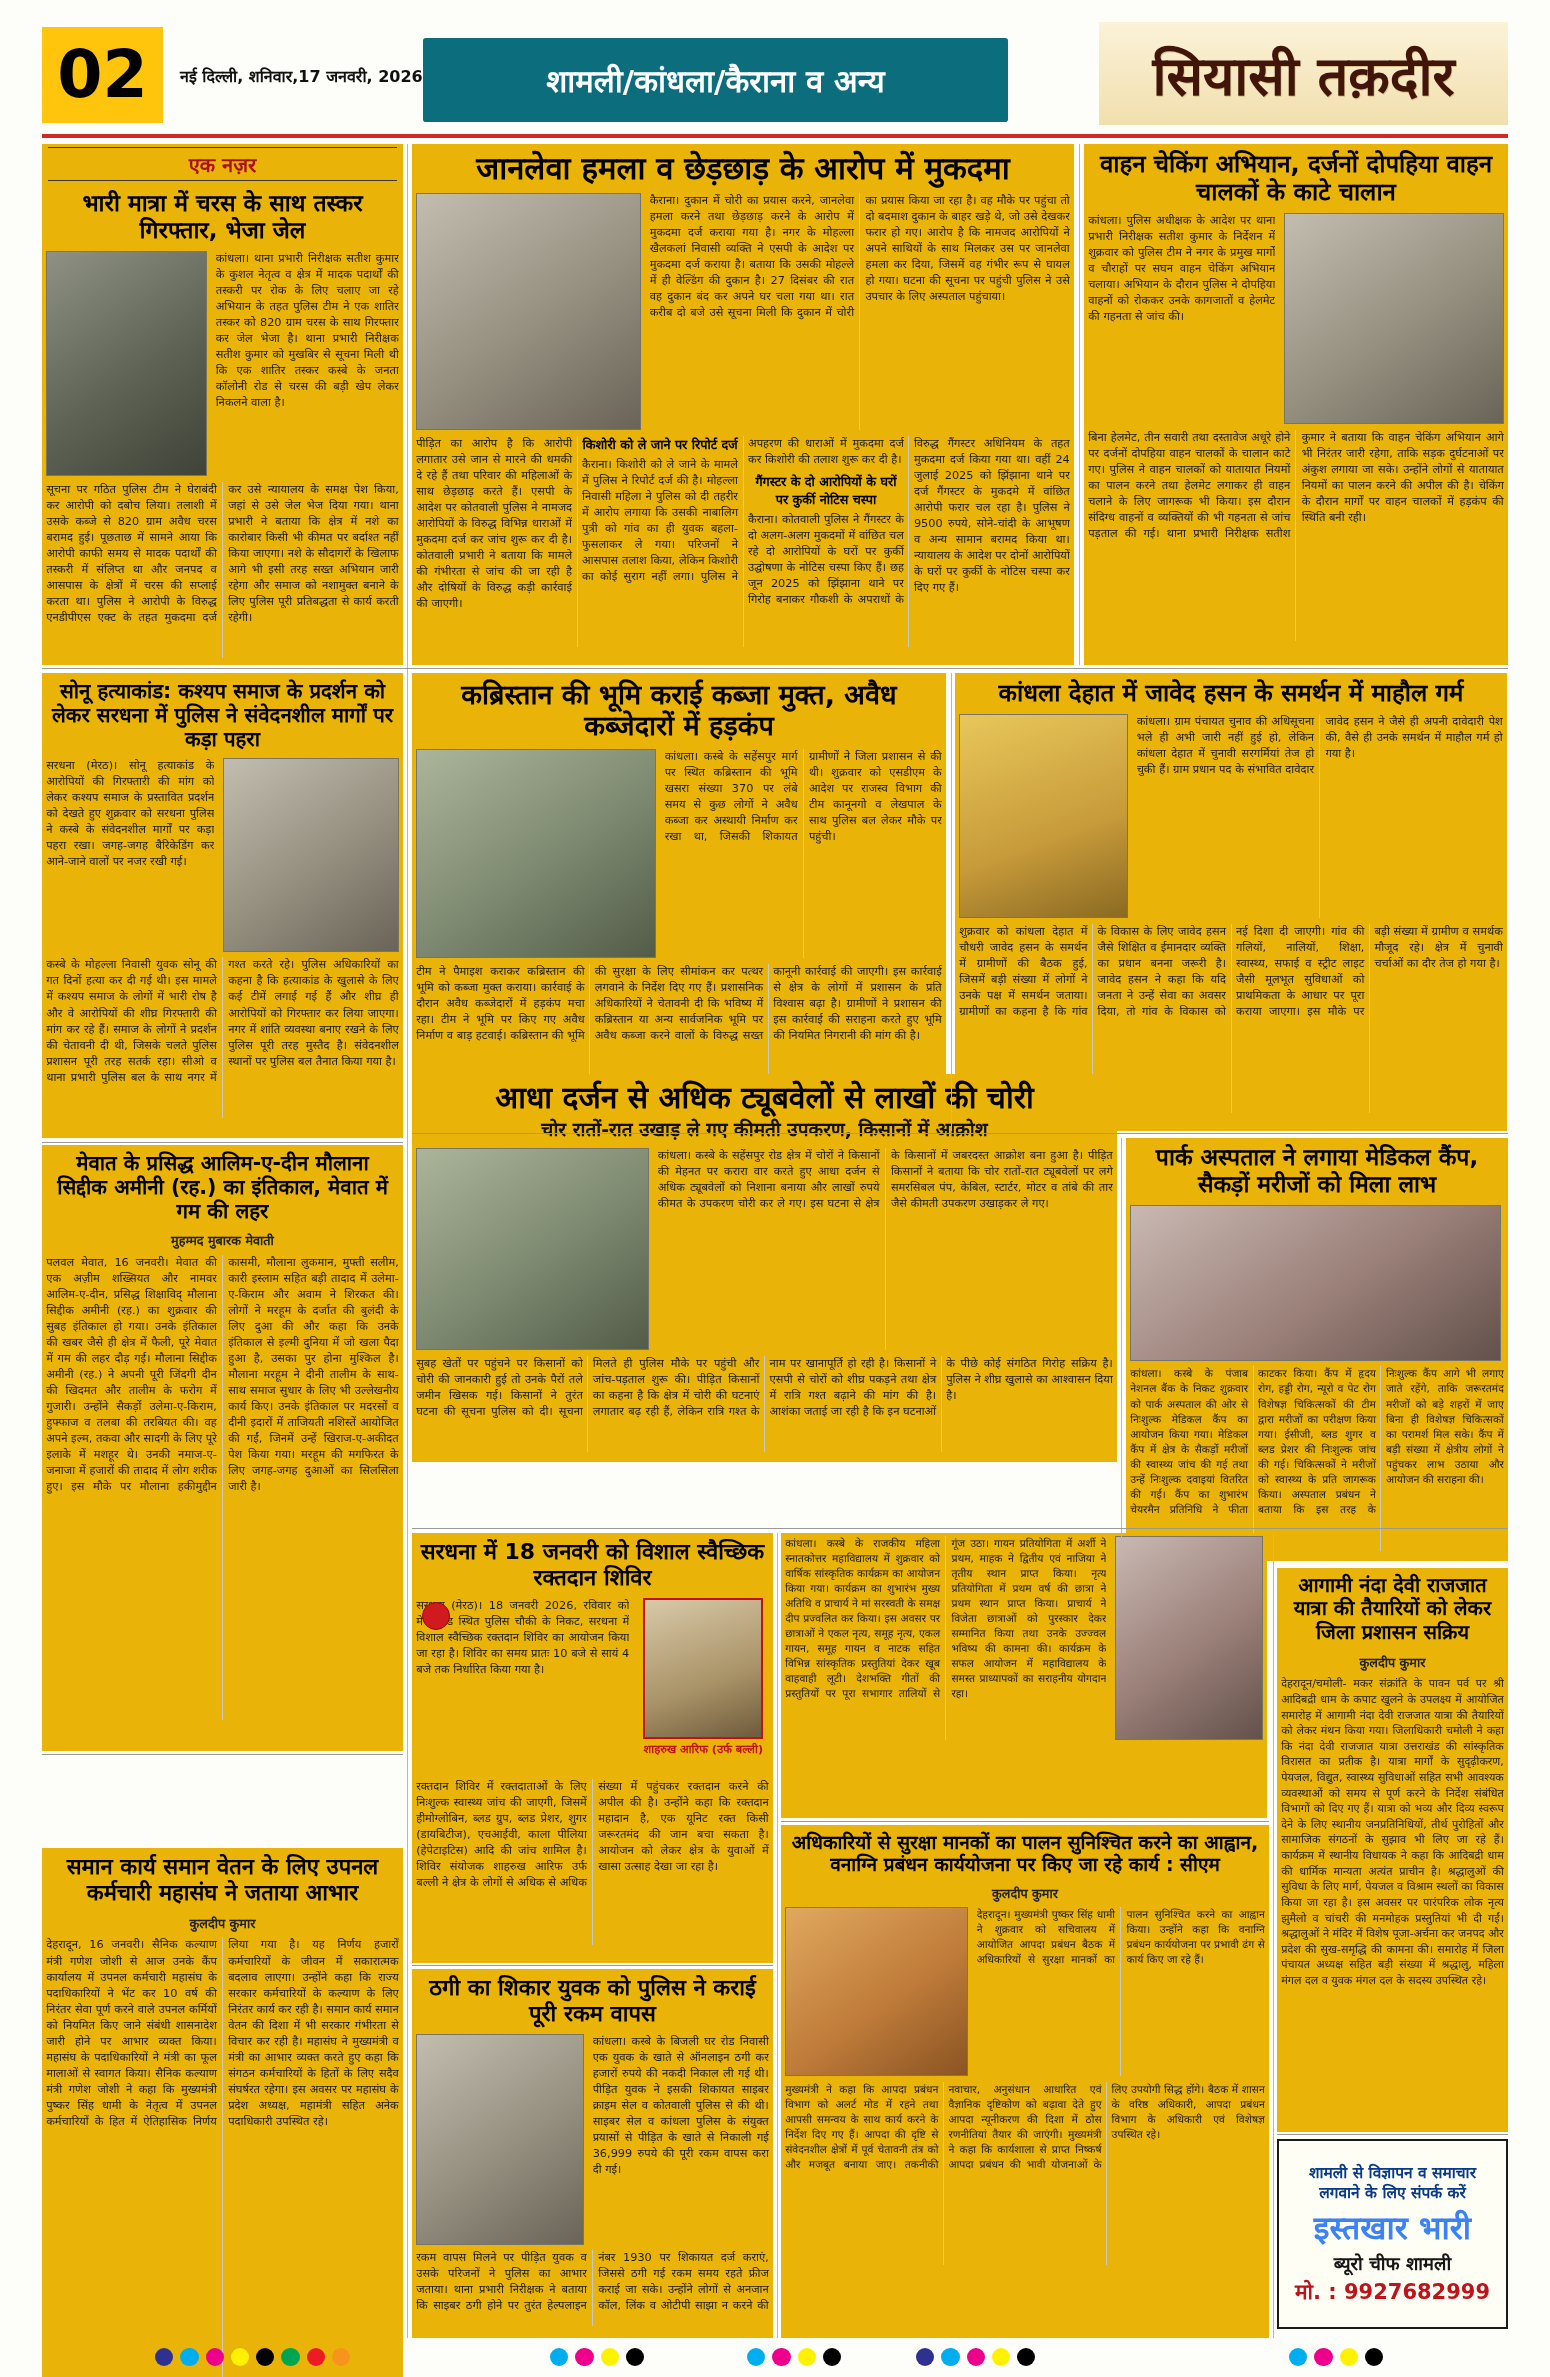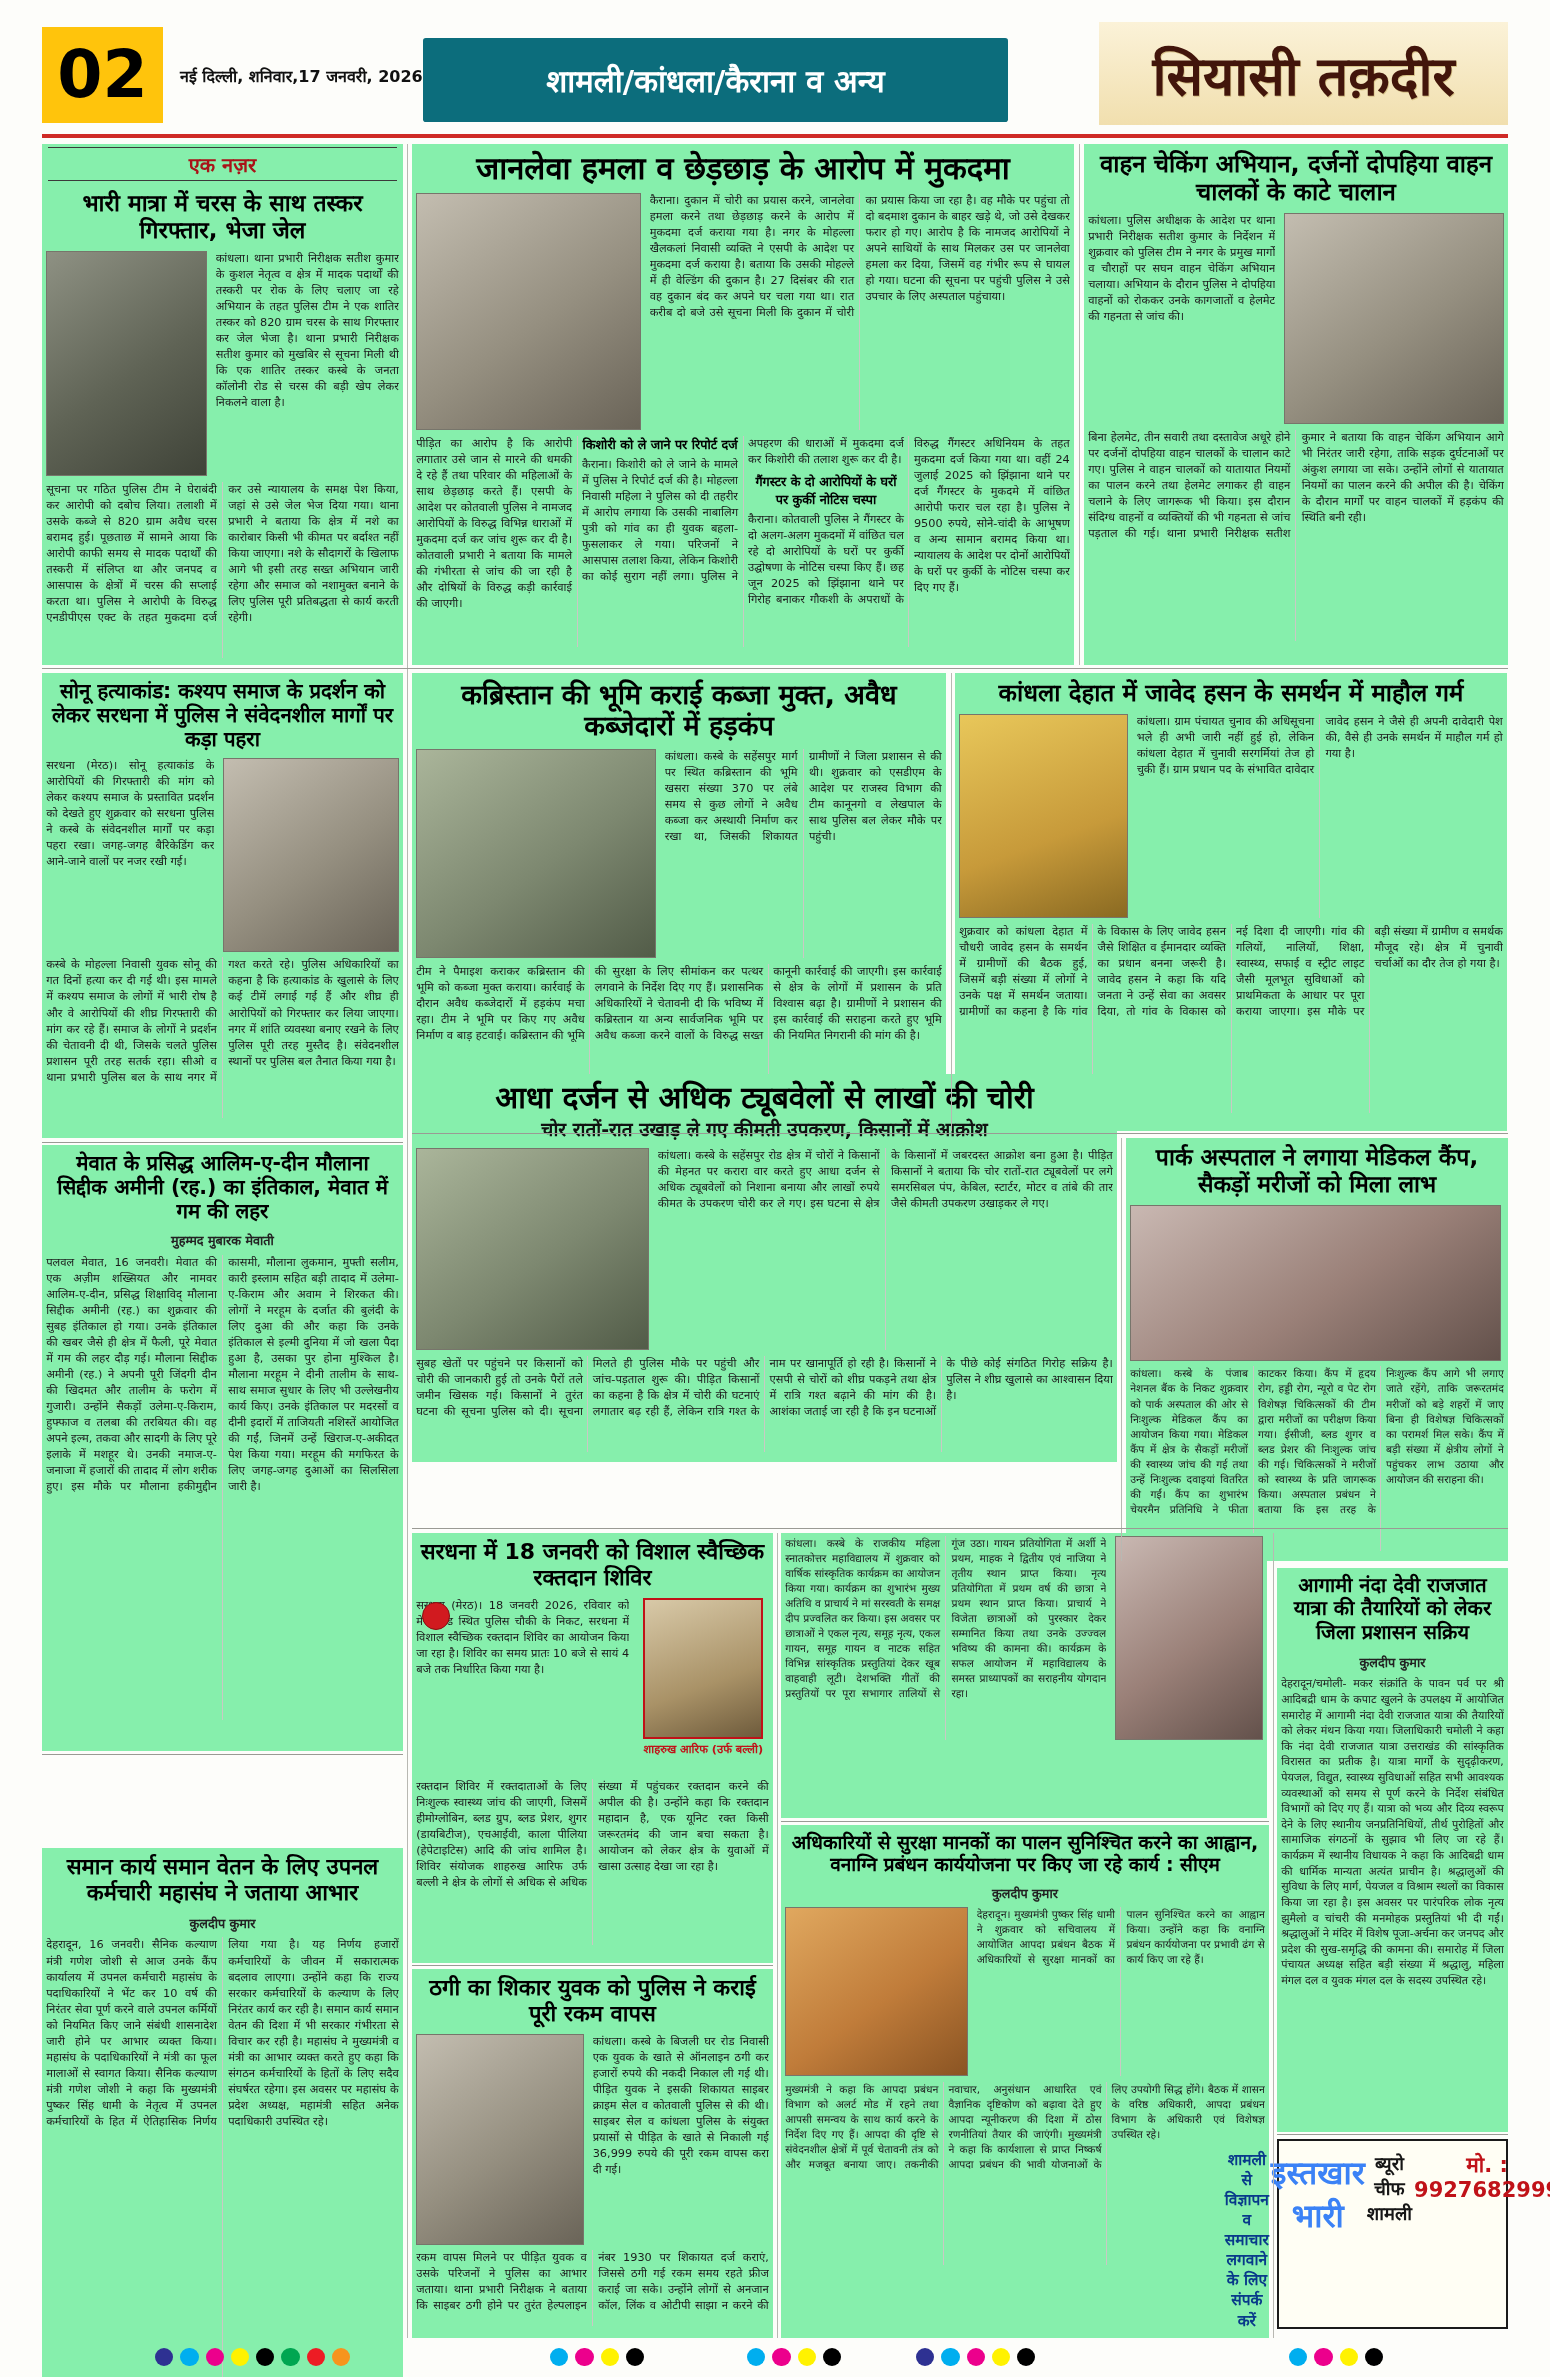--- a/index.html
+++ b/index.html
@@ -1,19 +1,19 @@
 <!DOCTYPE html>
 <html lang="hi" style="font-size:11.3px"><head>
 <meta charset="utf-8">
 <style>
   *{margin:0;padding:0;box-sizing:border-box}
   html,body{width:1550px;height:2377px}
   body{position:relative;background:#fdfdfa;color:#141414;font-family:"DejaVu Sans","Liberation Sans",sans-serif;overflow:hidden}
   .abs{position:absolute}
-  .article{position:absolute;overflow:hidden;padding:2.8px 4.2px;background:#86efac}
+  .article{position:absolute;overflow:hidden;padding:2.8px 4.2px;background:#eab308}
   .hl{font-weight:700;text-align:center;color:#000;line-height:1.18;padding:2.8px 2.8px 7px}
   .subhead{font-weight:700;text-align:center;color:#111;padding:0 2.8px 5.6px}
   .byline{font-weight:700;text-align:center;font-size:12.7px;color:#222;padding:1.4px 0 5.6px}
   .body-text{font-size:11.3px;line-height:1.42;text-align:justify;color:#1b1b1b;overflow:hidden}
   .row{display:flex;gap:8.5px;margin-bottom:5.6px}
   .grow{flex:1 1 auto}
   .photo{flex:none;border:0.7px solid #77756b}
   .t-police{background:linear-gradient(145deg,#8e9183,#5f6355 55%,#3f4338)}
   .t-street{background:linear-gradient(145deg,#c3bdb0,#958f80 55%,#6a6458)}
   .t-field{background:linear-gradient(145deg,#aab59a,#7d8870 55%,#525c48)}
@@ -27,21 +27,21 @@
   .subhl{font-weight:700;text-align:center;font-size:12.7px;margin:5.6px 0 2.8px;color:#000}
   .one-look{border-top:1.4px solid #3a3a3a;border-bottom:1.4px solid #3a3a3a;text-align:center;font-weight:700;font-size:20px;color:#a91318;padding:2.8px 0;margin:0 1.4px 5.6px}
   .pagenum-box{background:#ffc40c;display:flex;align-items:center;justify-content:center;font-size:65px;font-weight:800;color:#000000}
   .pagedate{font-size:16px;font-weight:700;color:#111}
   .section-bar{background:#0c6d7c;color:#fff;display:flex;align-items:center;justify-content:center;font-size:31px;font-weight:700;border-radius:2.8px}
   .masthead{display:flex;align-items:center;justify-content:center;font-size:54px;font-weight:800;color:#42150b;background:linear-gradient(180deg,#fbf2d8,#f1dfae);text-shadow:0.7px 0.7px 0 #d9c58a}
   .vline{position:absolute;width:0.7px;background:#b8b8b2}
   .hline{position:absolute;height:1.4px;background:#9a9a94}
   .dot{display:inline-block;width:18.3px;height:18.3px;border-radius:50%;margin-right:7px}
   .stamp{position:absolute;left:10px;top:69px;width:28px;height:28px;border-radius:50%;background:#d11a1f;border:1.4px solid #8c0d10}
-  .ad-box{border:2.1px solid #1a1a1a;background:#fffef4;text-align:center;display:flex;justify-content:center;gap:2px;padding:8.5px}
+  .ad-box{border:2.1px solid #1a1a1a;background:#fffef4;text-align:center;display:flex;flex-direction:column;justify-content:center;gap:2px;padding:8.5px}
   .ad-line1{font-size:15.5px;font-weight:700;color:#083a8a;line-height:1.3}
   .ad-name{font-size:32px;font-weight:800;color:#3b82f6}
   .ad-role{font-size:18.3px;font-weight:700;color:#161616}
   .ad-phone{font-size:21px;font-weight:800;color:#c01218}
   .portrait-wrap{flex:none;width:131px;display:flex;flex-direction:column;align-items:center;gap:4.2px}
   .portrait-name{font-size:11.3px;font-weight:700;color:#c01218;text-align:center;line-height:1.25}
 </style>
 </head>
 <body>
 

